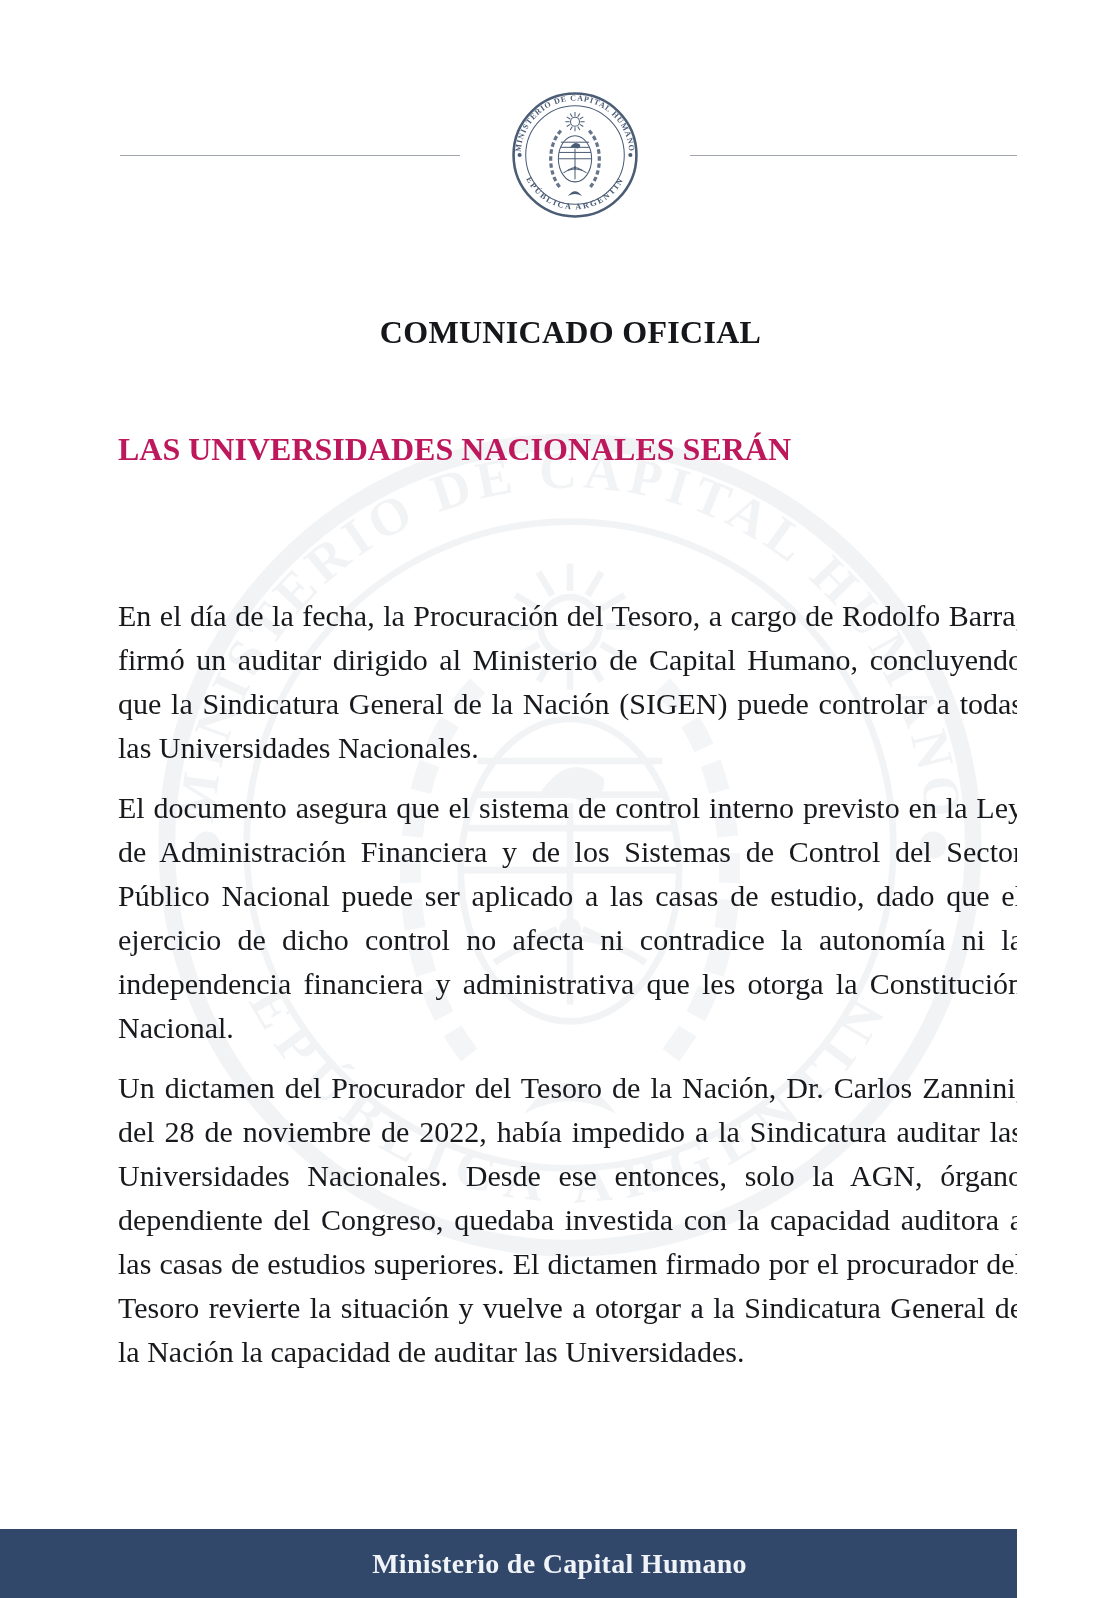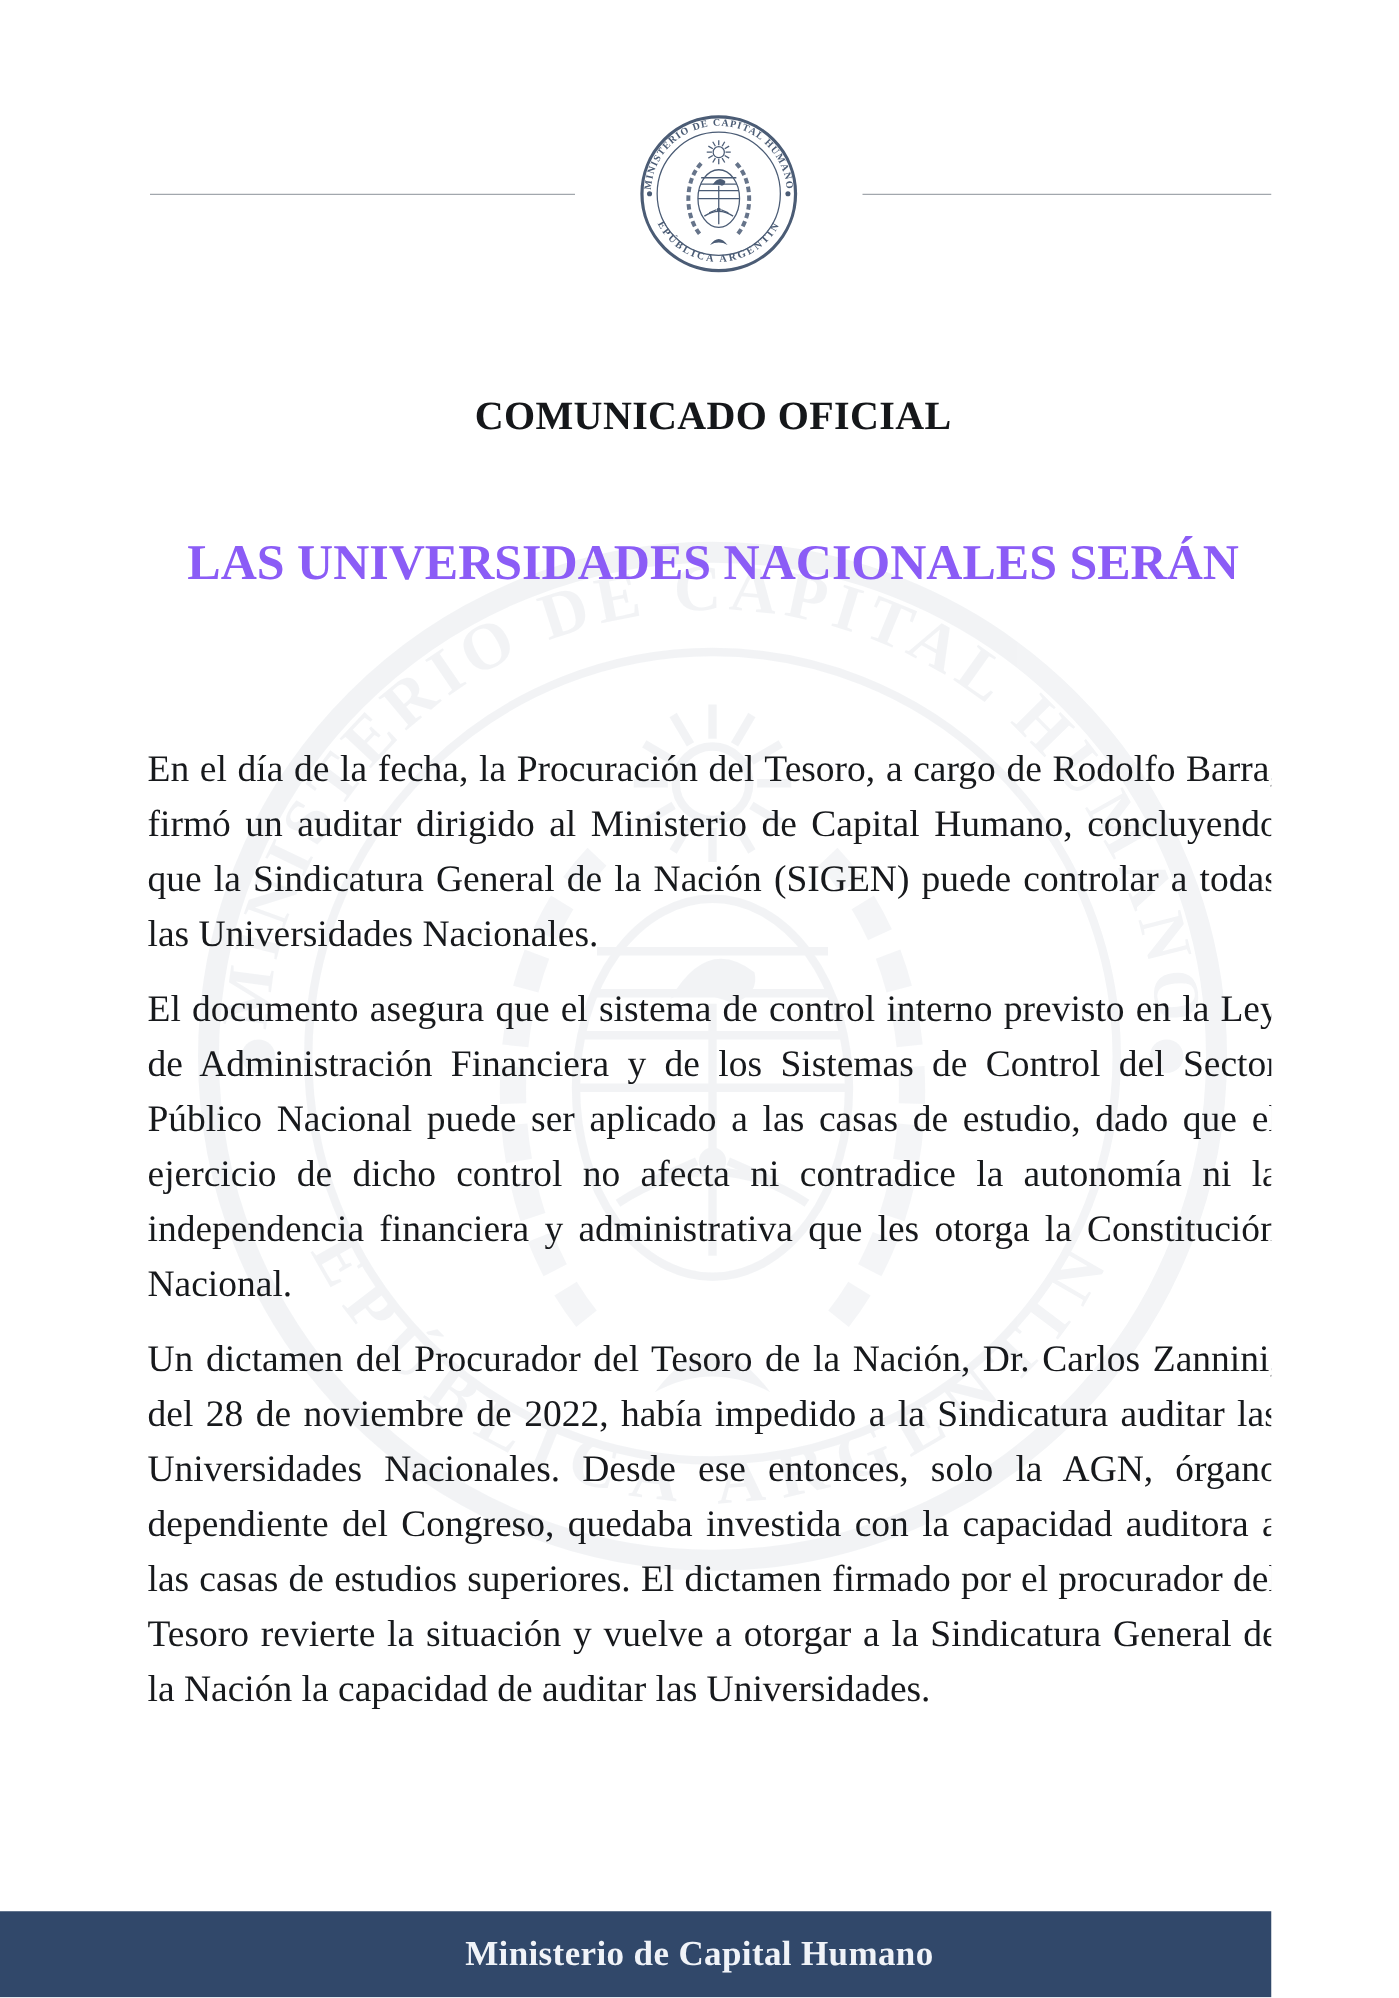--- a/index.html
+++ b/index.html
@@ -24,22 +24,22 @@
   .seal-arc-text { font-family:"Liberation Serif","DejaVu Serif",serif; font-weight:bold;
                    fill:currentColor; }
   .arc-top    { font-size:12.5px; letter-spacing:1.4px; }
   .arc-bottom { font-size:13px;  letter-spacing:3px; }
 
   .kicker {
     position:absolute; left:118px; top:314px; width:905px; text-align:center;
     font-size:32px; font-weight:bold; color:#15171a; letter-spacing:0.3px;
   }
   .title {
-    position:absolute; left:118px; top:423px; width:905px; text-align:center;
-    font-size:40px; line-height:53px; font-weight:bold; color:#8b5cf6;
+    position:absolute; left:118px; top:423px; width:905px; text-align:left;
+    font-size:32px; line-height:53px; font-weight:bold; color:#be185d;
   }
 
   .body-text {
     position:absolute; left:118px; top:594px; width:905px;
     font-size:30px; line-height:44px; color:#17191c;
     text-align:justify;
   }
   .body-text p { margin:0 0 16px 0; }
 
   .footer {

